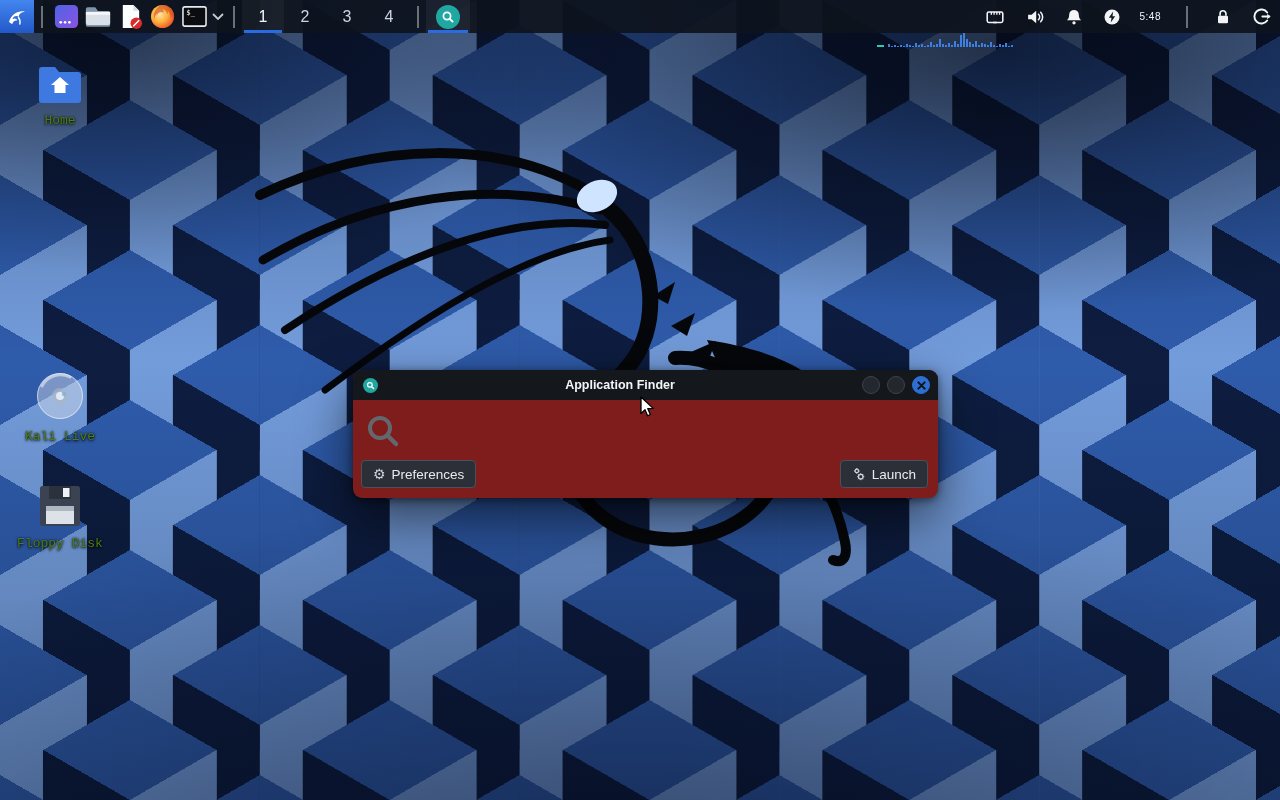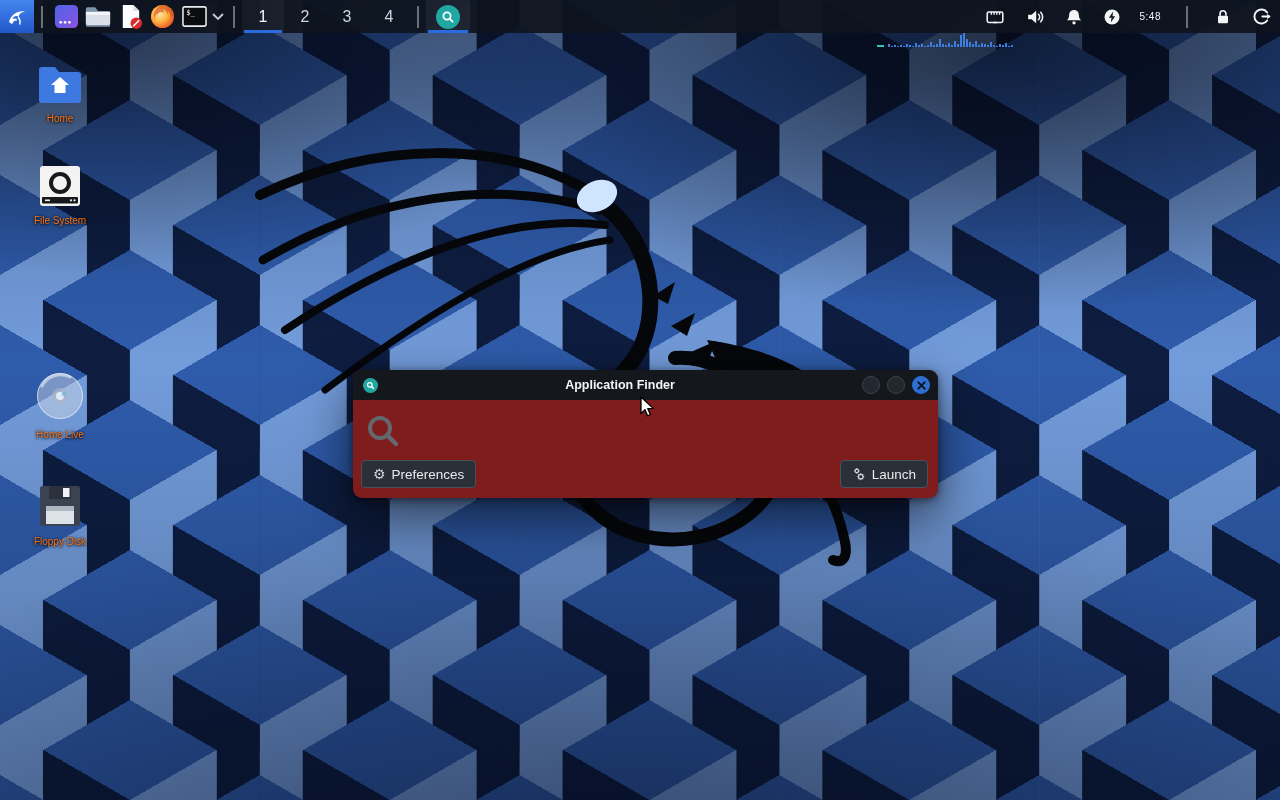--- a/index.html
+++ b/index.html
@@ -52,22 +52,22 @@
   .teal-circle { width:24px; height:24px; border-radius:50%; background:#21a7a2;
     display:flex; align-items:center; justify-content:center; }
   .spacer { flex:1; }
   .tray { display:flex; align-items:center; gap:18px; margin-right:8px; }
   .clock { color:#f2f4f7; font-size:10px; letter-spacing:.5px; }
   .tray svg { display:block; }
 
   
   .dicon { position:absolute; left:10px; width:100px; text-align:center; }
   .dicon .art { height:52px; display:flex; align-items:flex-end; justify-content:center; }
-  .dicon .lbl { margin-top:7px; color:#f97316; font-size:10px;
-    text-shadow:0 1px 3px rgba(0,0,0,.95), 0 0 2px rgba(0,0,0,.7); }
+  .dicon .lbl { margin-top:7px; color:#4d7c0f; font-size:13px;
+    text-shadow:0 1px 3px rgba(0,0,0,.95), 0 0 2px rgba(0,0,0,.7);font-family:Liberation Mono, monospace; }
 
   
   .finder { position:absolute; left:353px; top:370px; width:585px; height:128px;
     background:#7f1d1d; border-radius:9px; box-shadow:0 18px 50px rgba(0,0,0,.6),
     0 2px 8px rgba(0,0,0,.5); z-index:40; overflow:hidden; }
   .titlebar { height:30px; background:#14171c; display:flex; align-items:center;
     padding:0 8px 0 10px; }
   .tb-icon { width:15px; height:15px; border-radius:50%; background:#21a7a2;
     display:flex; align-items:center; justify-content:center; flex:0 0 auto; }
   .tb-title { flex:1; text-align:center; color:#f2f4f6; font-size:12.5px; font-weight:bold; }
@@ -310,47 +310,34 @@
   <div class="dicon" style="top:54px">
     <div class="art">
       <svg width="48" height="42" viewBox="0 0 48 42">
         <path d="M3,6 a3,3 0 0 1 3,-3 h13 l4,5 h19 a3,3 0 0 1 3,3 v25 a3,3 0 0 1 -3,3 H6 a3,3 0 0 1 -3,-3 Z" fill="#3d79e1"></path>
         <path d="M24,13 l9,8 h-3.5 v8 h-11 v-8 H15 Z" fill="#ffffff"></path>
       </svg>
     </div>
     <div class="lbl">Home</div>
   </div>
 
-  <div class="dicon" style="top:156px">
-    <div class="art">
-      <svg width="44" height="44" viewBox="0 0 44 44">
-        <rect x="2" y="2" width="40" height="40" rx="3" fill="#f3f3f2"></rect>
-        <circle cx="22" cy="19" r="9" fill="none" stroke="#17191c" stroke-width="4"></circle>
-        <rect x="4" y="33" width="36" height="6.5" rx="1" fill="#17191c"></rect>
-        <rect x="7" y="35.5" width="5" height="1.6" fill="#f3f3f2"></rect>
-        <circle cx="33" cy="36.3" r="1.1" fill="#f3f3f2"></circle>
-          <circle cx="36.5" cy="36.3" r="1.1" fill="#f3f3f2"></circle>
-      </svg>
-    </div>
-    <div class="lbl">File System</div>
-  </div>
 
 
   <div class="dicon" style="top:370px">
     <div class="art">
       <svg width="52" height="52" viewBox="0 0 52 52">
         <circle cx="26" cy="26" r="23" fill="rgba(215,222,232,0.45)"></circle>
         <circle cx="26" cy="26" r="22.5" fill="none" stroke="rgba(255,255,255,0.55)" stroke-width="1"></circle>
         <path d="M8,16 A21 21 0 0 1 36 7" stroke="rgba(255,255,255,0.5)" stroke-width="3" fill="none" stroke-linecap="round"></path>
         <circle cx="26" cy="26" r="8" fill="rgba(170,182,198,0.65)"></circle>
         <circle cx="26" cy="26" r="4" fill="rgba(235,242,250,0.85)"></circle>
         <circle cx="30" cy="24" r="2.2" fill="rgba(120,180,220,0.8)"></circle>
       </svg>
     </div>
-    <div class="lbl">Home Live</div>
+    <div class="lbl">Kali Live</div>
   </div>
 
   <div class="dicon" style="top:477px">
     <div class="art">
       <svg width="46" height="46" viewBox="0 0 46 46">
         <rect x="3" y="3" width="40" height="40" rx="2.5" fill="#3b4352"></rect>
         <rect x="12" y="3" width="22" height="13" rx="1" fill="#2b313d"></rect>
         <rect x="26" y="5" width="6.5" height="9" fill="#eef1f5"></rect>
         <rect x="9" y="23" width="28" height="18" fill="#dde2e9"></rect>
         <rect x="9" y="23" width="28" height="5" fill="#aeb6c2"></rect>

